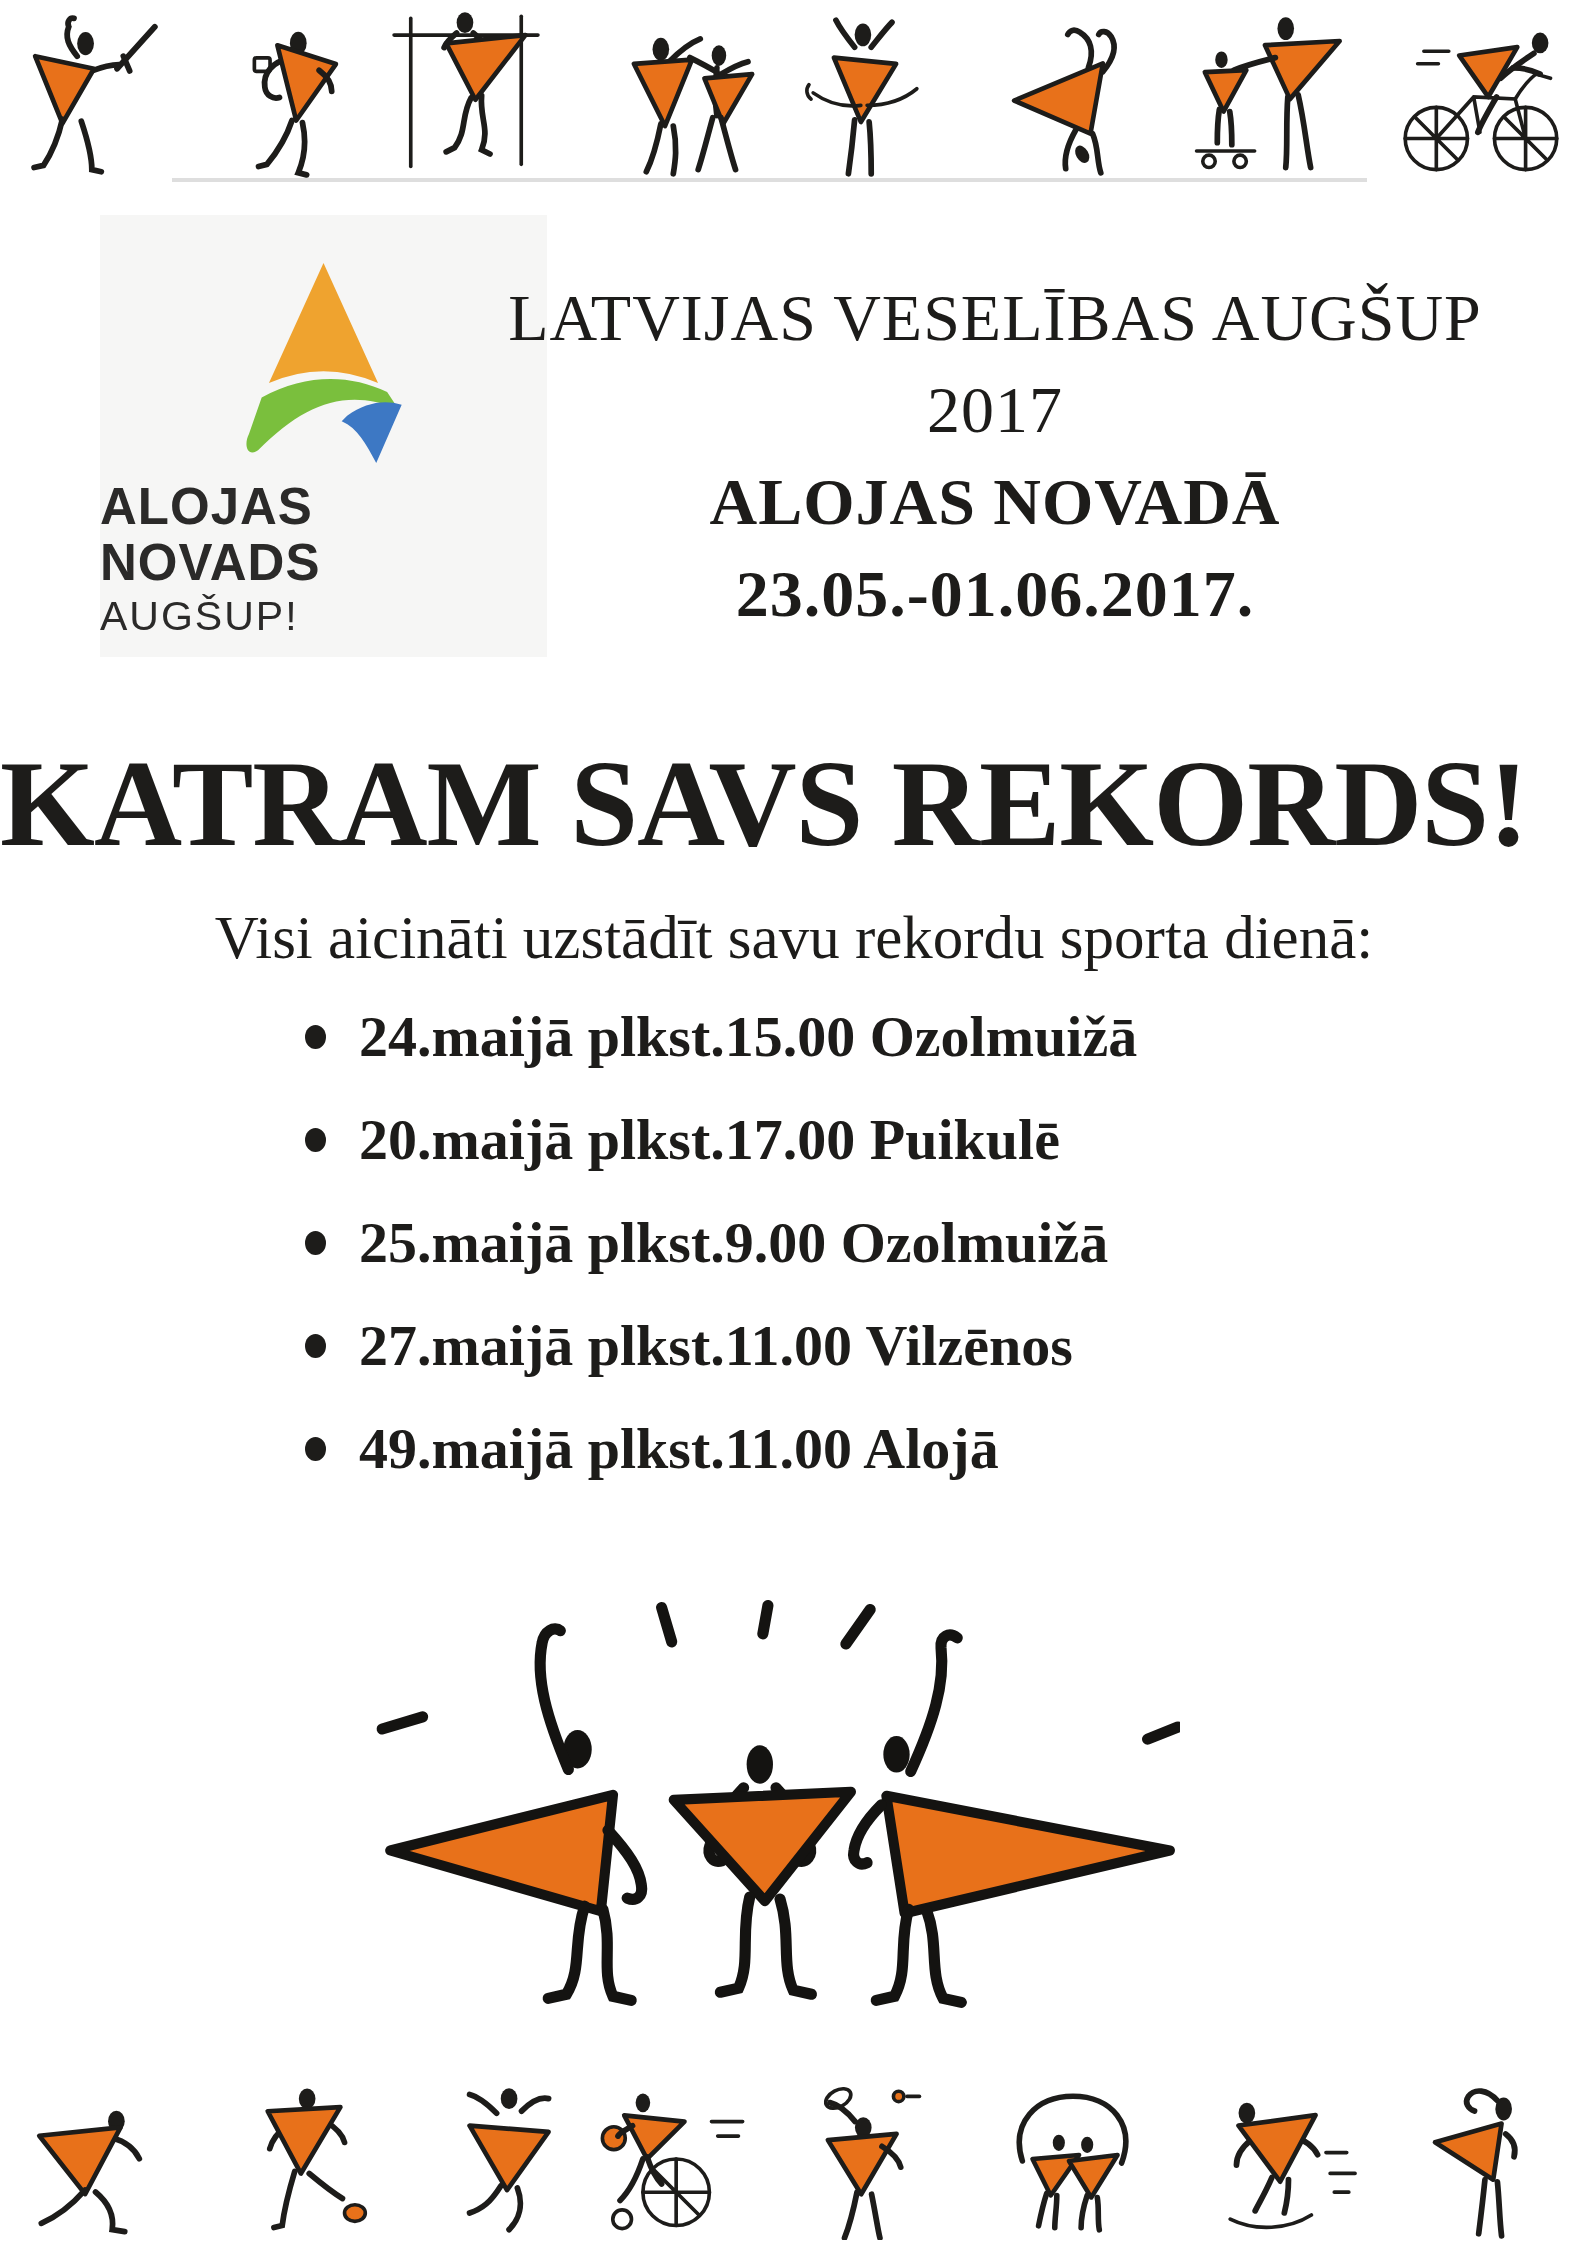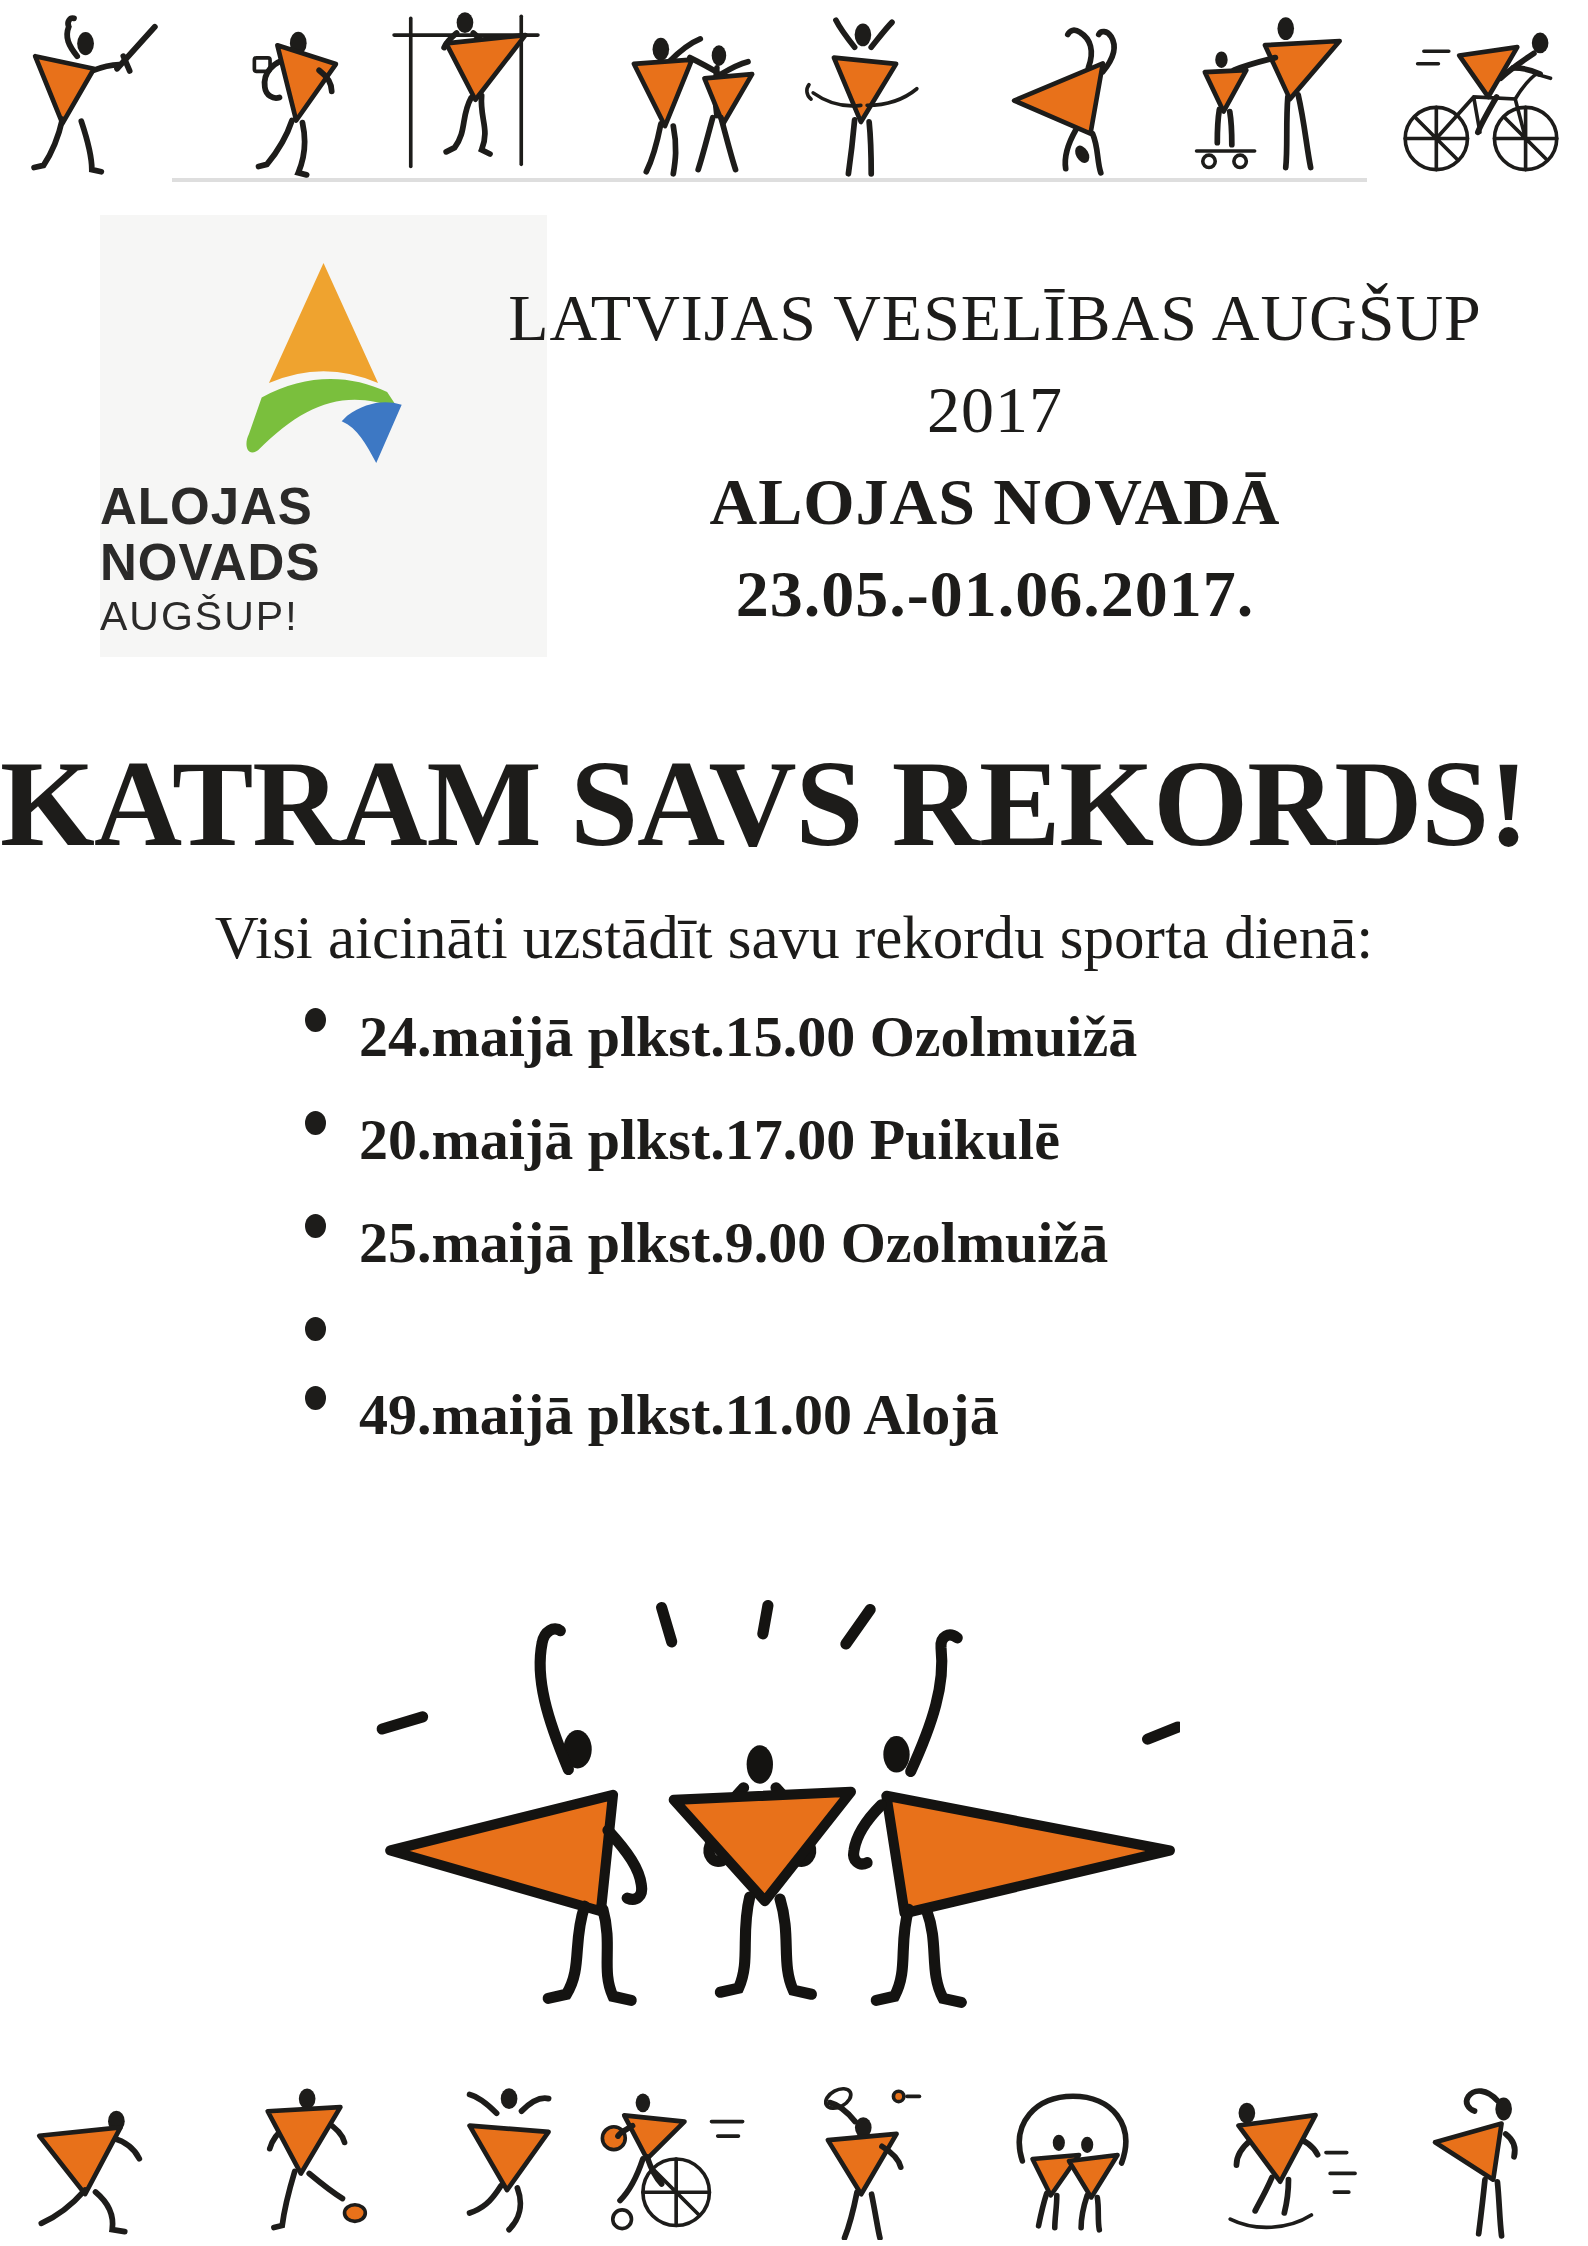--- a/index.html
+++ b/index.html
@@ -50,21 +50,21 @@
   }
   .intro-line{
     position:absolute;left:0;top:898px;width:1588px;
     text-align:center;font-size:61px;line-height:80px;
   }
   .events-list{
     position:absolute;left:305px;top:1008px;margin:0;padding:0;list-style:none;
   }
   .events-list li{
     font-weight:700;font-size:58px;line-height:58px;margin:0 0 45px 0;
-    white-space:pre;display:flex;
+    white-space:pre;display:flex;align-items:center;
   }
   .bullet-dot{
     display:inline-block;width:21px;height:24px;border-radius:50%;
     background:#1d1c1a;margin-right:33px;flex:0 0 auto;
   }
 </style>
 </head>
 <body>
 
 <div class="page">
@@ -206,21 +206,21 @@
     <div class="bold">23.05.-01.06.2017.</div>
   </div>
 
   <div class="main-heading">KATRAM SAVS REKORDS!</div>
   <div class="intro-line">Visi aicināti uzstādīt savu rekordu sporta dienā:</div>
 
   <ul class="events-list">
     <li><span class="bullet-dot"></span><span>24.maijā plkst.15.00 Ozolmuižā</span></li>
     <li><span class="bullet-dot"></span><span>20.maijā plkst.17.00 Puikulē</span></li>
     <li><span class="bullet-dot"></span><span>25.maijā plkst.9.00 Ozolmuižā</span></li>
-    <li><span class="bullet-dot"></span></li>
+    <li><span class="bullet-dot"></span><span>27.maijā plkst.11.00 Vilzēnos</span></li>
     <li><span class="bullet-dot"></span><span>49.maijā plkst.11.00 Alojā</span></li>
   </ul>
 
   <div class="pict" style="left:370px;top:1595px;width:810px;height:430px;">
     <svg viewBox="0 0 800 420" preserveAspectRatio="xMidYMid meet">
       <path class="big-limb" d="M12,130 L52,118"></path>
       <path class="big-limb" d="M298,44 L288,10"></path>
       <path class="big-limb" d="M388,36 L393,8"></path>
       <path class="big-limb" d="M470,46 L494,12"></path>
       <path class="big-limb" d="M768,140 L798,128"></path>

